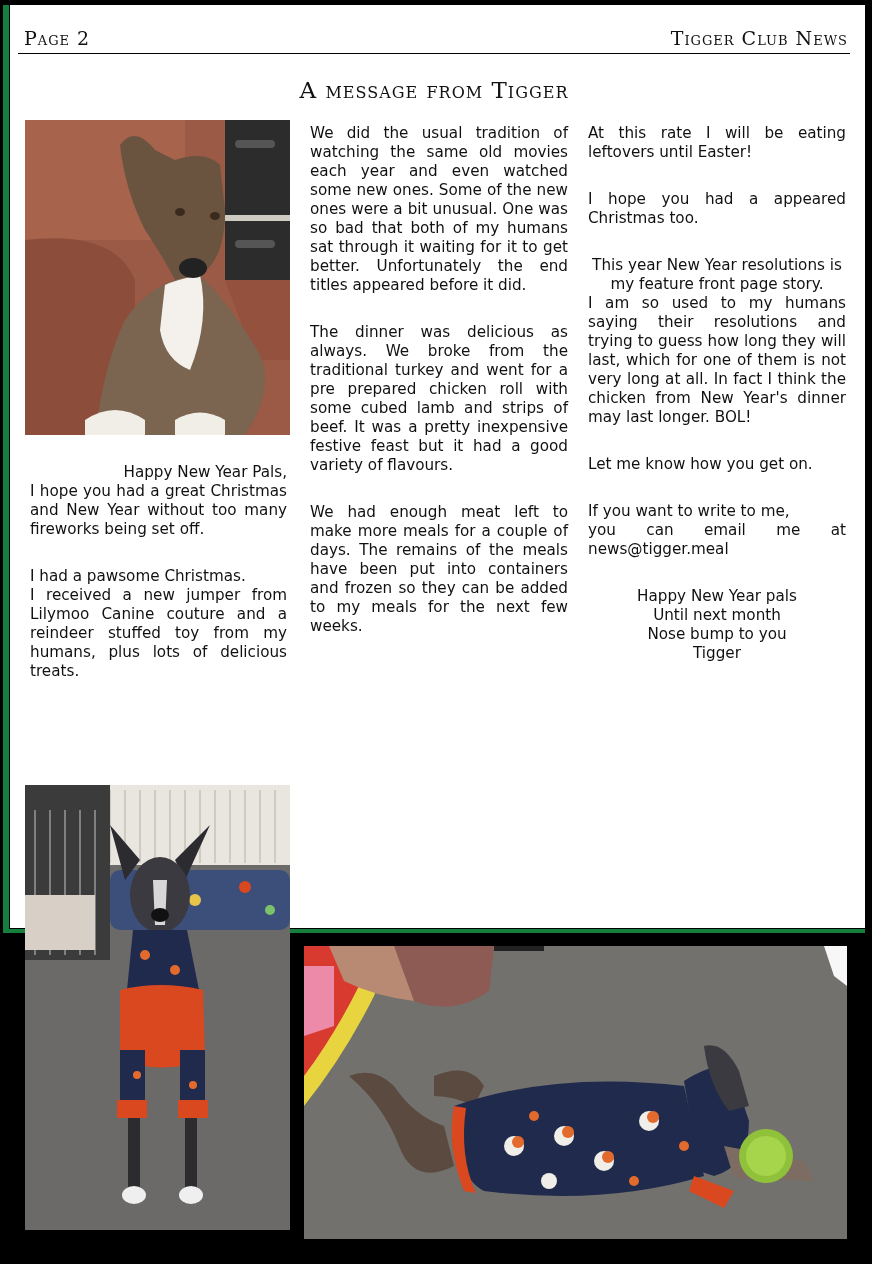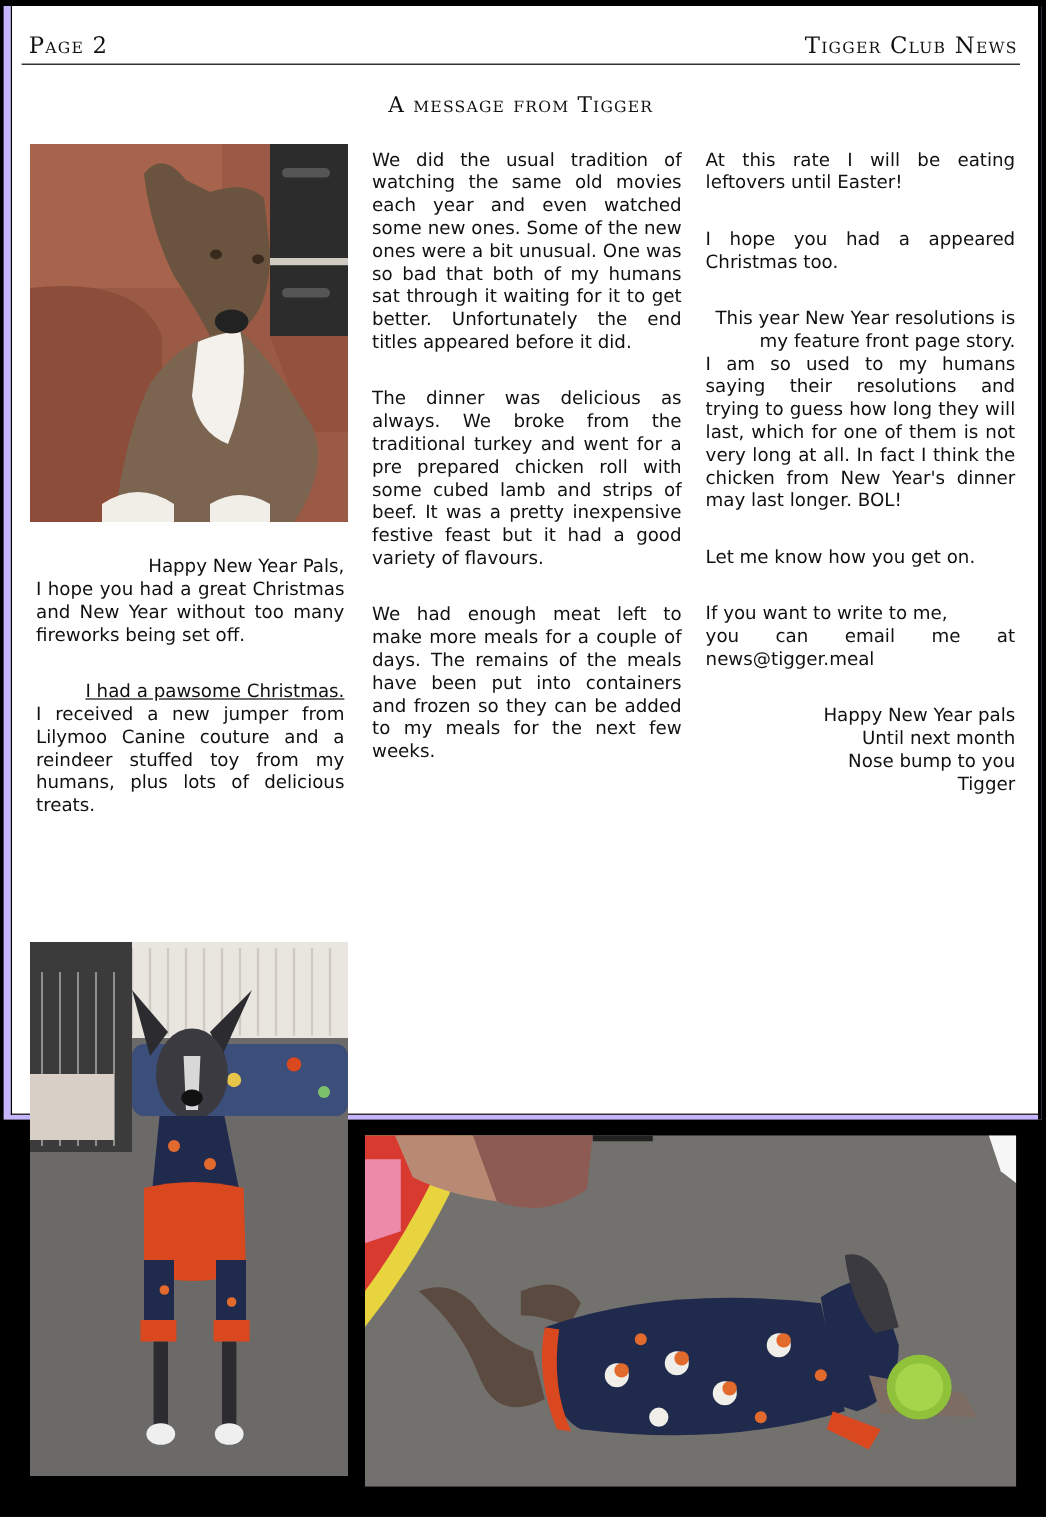--- a/index.html
+++ b/index.html
@@ -1,46 +1,46 @@
 <!DOCTYPE html>
 <html><head>
   <meta charset="utf-8">
   <style>
     html, body { margin: 0; padding: 0; background: #000; }
     body { width: 872px; height: 1264px; position: relative; overflow: hidden; }
     .page {
       position: absolute; left: 3px; top: 5px; width: 862px; height: 928px;
-      background: #c4b5fd;
+      background: #15803d;
       border-right: 3px solid #000;
     }
     .inner-frame {
       position: absolute; left: 6px; top: 0; right: 0; bottom: 4px;
       border-left: 1px solid #000; border-bottom: 1px solid #000;
       background: #fff;
     }
     .header-bar {
       position: absolute; left: 15px; top: 18px; width: 832px; height: 30px;
       border-bottom: 1.5px solid #000;
       font-family: "DejaVu Serif", "Liberation Serif", serif;
       font-variant: small-caps; color: #111; font-size: 19px; letter-spacing: 1px;
     }
     .header-bar .pg { position: absolute; left: 6px; top: 4px; }
     .header-bar .club { position: absolute; right: 2px; top: 4px; }
     .title {
       position: absolute; left: 0; width: 862px; top: 72px; text-align: center;
       font-family: "DejaVu Serif", "Liberation Serif", serif;
-      font-variant: small-caps; font-size: 18px; letter-spacing: 1px; color: #111;
+      font-variant: small-caps; font-size: 23px; letter-spacing: 1px; color: #111;
     }
     .col {
       position: absolute; font-family: "DejaVu Sans", "Liberation Sans", sans-serif;
       font-size: 15.2px; line-height: 19px; color: #111; text-align: justify;
     }
     .col p { margin: 0 0 28px 0; }
     .col p.tight { margin-bottom: 0; }
-    .col p.last { text-align: right; }
+    .col p.last { text-align: center; }
     .photo { position: absolute; overflow: hidden; }
     .photo svg { display: block; width: 100%; height: 100%; }
     .col1 { left: 27px; top: 458px; width: 257px; }
     .col2 { left: 307px; top: 119px; width: 258px; }
     .col3 { left: 585px; top: 119px; width: 258px; }
     .email { text-decoration: none; color: #111; }
   </style>
 </head>
 <body>
 
@@ -74,21 +74,21 @@
       <path d="M150 300 Q175 285 200 300 L200 315 L150 315 Z" fill="#f1eee8"></path>
     </svg>
   </div>
 
   <div class="col col1">
     <p style="margin-bottom:28px;">
       <span style="display:block;text-align:right;">Happy New Year Pals,</span>
       <span>I hope you had a great Christmas and New Year without too many fireworks being set off.</span>
     </p>
     <p class="tight">
-      <span style="display:block;text-align:right;text-decoration:underline;">I had a pawsome Christmas.</span>
+      <span style="display:block;text-align:left;">I had a pawsome Christmas.</span>
       <span>I received a new jumper from Lilymoo Canine couture and a reindeer stuffed toy from my humans, plus lots of delicious treats.</span>
     </p>
   </div>
 
   <div class="photo" style="left:22px; top:780px; width:265px; height:445px;">
     <svg viewBox="0 0 265 445" preserveAspectRatio="none">
       <rect width="265" height="445" fill="#6b6a68"></rect>
       <rect x="70" y="0" width="195" height="80" fill="#e9e6e0"></rect>
       <g stroke="#cfcac2" stroke-width="2">
         <line x1="85" y1="5" x2="85" y2="78"></line>
@@ -143,21 +143,21 @@
   <div class="col col2">
     <p>We did the usual tradition of watching the same old movies each year and even watched some new ones. Some of the new ones were a bit unusual. One was so bad that both of my humans sat through it waiting for it to get better. Unfortunately the end titles appeared before it did.</p>
     <p>The dinner was delicious as always. We broke from the traditional turkey and went for a pre prepared chicken roll with some cubed lamb and strips of beef. It was a pretty inexpensive festive feast but it had a good variety of flavours.</p>
     <p>We had enough meat left to make more meals for a couple of days.  The remains of the meals have been put into containers and frozen so they can be added to my meals for the next few weeks.</p>
   </div>
 
   <div class="col col3">
     <p>At this rate I will be eating leftovers until Easter!</p>
     <p>I hope you had a appeared Christmas too.</p>
     <p>
-      <span style="display:block;text-align:right;">This year New Year resolutions is my feature front page story.</span>
+      <span style="display:block;text-align:center;">This year New Year resolutions is my feature front page story.</span>
       <span>I am so used to my humans saying their resolutions and trying to guess how long they will last, which for one of them is not very long at all.  In fact I think the chicken from New Year's dinner may last longer. BOL!</span>
     </p>
     <p>
       <span style="display:block;text-align:left;">Let me know how you get on.</span>
     </p>
     <p>
       <span style="display:block;text-align:left;">If you want to write to me,</span>
       <span style="display:block;text-align-last:justify;">you can email me at</span>
       <a class="email" href="#">news@tigger.meal</a>
     </p>

